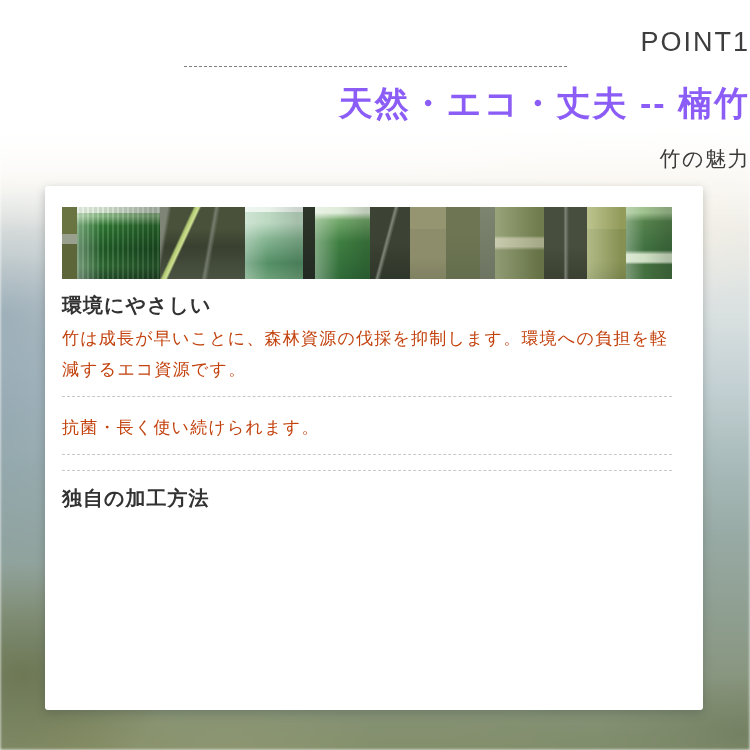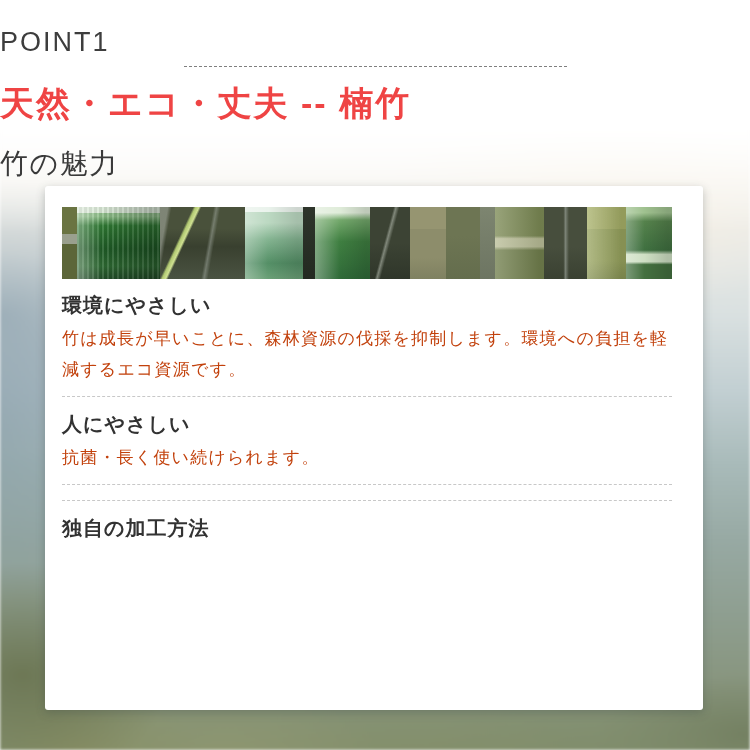--- a/index.html
+++ b/index.html
@@ -28,25 +28,25 @@
       radial-gradient(ellipse 170px 110px at 10% 100%,rgba(140,146,103,0.85),rgba(140,146,103,0) 70%),
       radial-gradient(ellipse 230px 95px at 30% 101%,rgba(146,152,112,0.75),rgba(146,152,112,0) 70%),
       radial-gradient(ellipse 270px 100px at 55% 102%,rgba(133,142,104,0.70),rgba(133,142,104,0) 70%),
       radial-gradient(ellipse 250px 95px at 80% 101%,rgba(127,139,106,0.65),rgba(127,139,106,0) 70%),
       radial-gradient(ellipse 210px 85px at 99% 98%,rgba(110,122,92,0.75),rgba(110,122,92,0) 70%),
       
       linear-gradient(180deg,#ffffff 0%,#fdfcfa 16%,#f4f2ec 24%,#e9eae6 32%,#d9e0e0 42%,
         #c2cfd2 52%,#a8bab9 62%,#97a9a3 72%,#8e9e90 82%,#87947c 92%,#82906f 100%);
   }
   
-  .header{position:absolute;top:0;left:0;width:750px;text-align:left;z-index:2;}
+  .header{position:absolute;top:0;left:0;width:750px;text-align:right;z-index:2;}
   .point-label{margin-top:27px;font-size:27px;letter-spacing:2px;color:#3d3d3d;}
   .header-divider{width:383px;height:0;margin:8px auto 0;border-top:1px dashed #7f7f7f;}
-  .main-title{margin-top:14px;font-size:34px;font-weight:bold;letter-spacing:2px;color:#ef4444;}
-  .subtitle{margin-top:18px;font-size:28px;letter-spacing:1.5px;color:#3a3a3a;}
+  .main-title{margin-top:14px;font-size:34px;font-weight:bold;letter-spacing:2px;color:#8b5cf6;}
+  .subtitle{margin-top:18px;font-size:21px;letter-spacing:1.5px;color:#3a3a3a;}
   
   .card{
     position:absolute;left:45px;top:186px;width:658px;height:524px;z-index:3;
     box-sizing:border-box;background:#ffffff;border-radius:3px;
     box-shadow:0 3px 10px rgba(60,70,70,0.30);
     padding:21px 31px 0 17px;
   }
   
   .banner{height:72px;overflow:hidden;display:flex;background:#3a4133;}
   .banner>div{height:100%;}
@@ -125,21 +125,20 @@
     </div>
 
     <div class="section first">
       <div class="section-heading">環境にやさしい</div>
       <div class="section-body">竹は成長が早いことに、森林資源の伐採を抑制します。環境への負担を軽減するエコ資源です。</div>
     </div>
 
     <div class="card-divider"></div>
 
     <div class="section">
-      <div class="section-heading">人にやさしい</div>
       <div class="section-body">抗菌・長く使い続けられます。</div>
     </div>
 
     <div class="card-divider"></div>
 
 
     <div class="card-divider"></div>
 
     <div class="section">
       <div class="section-heading">独自の加工方法</div>

